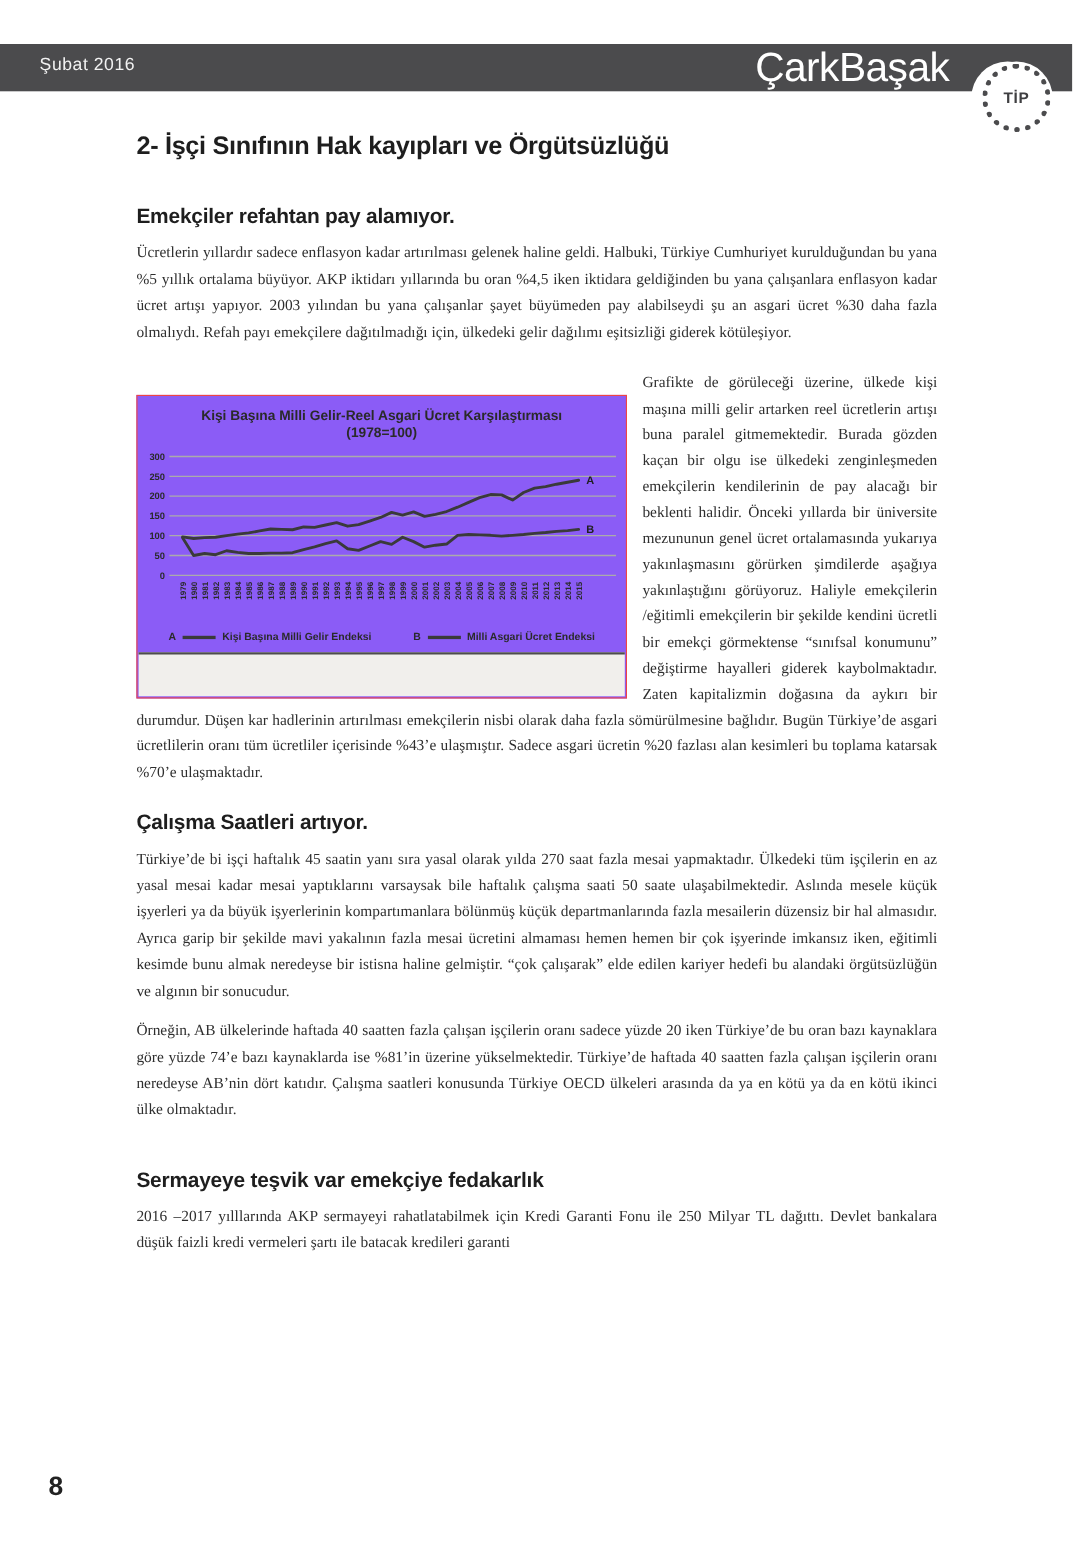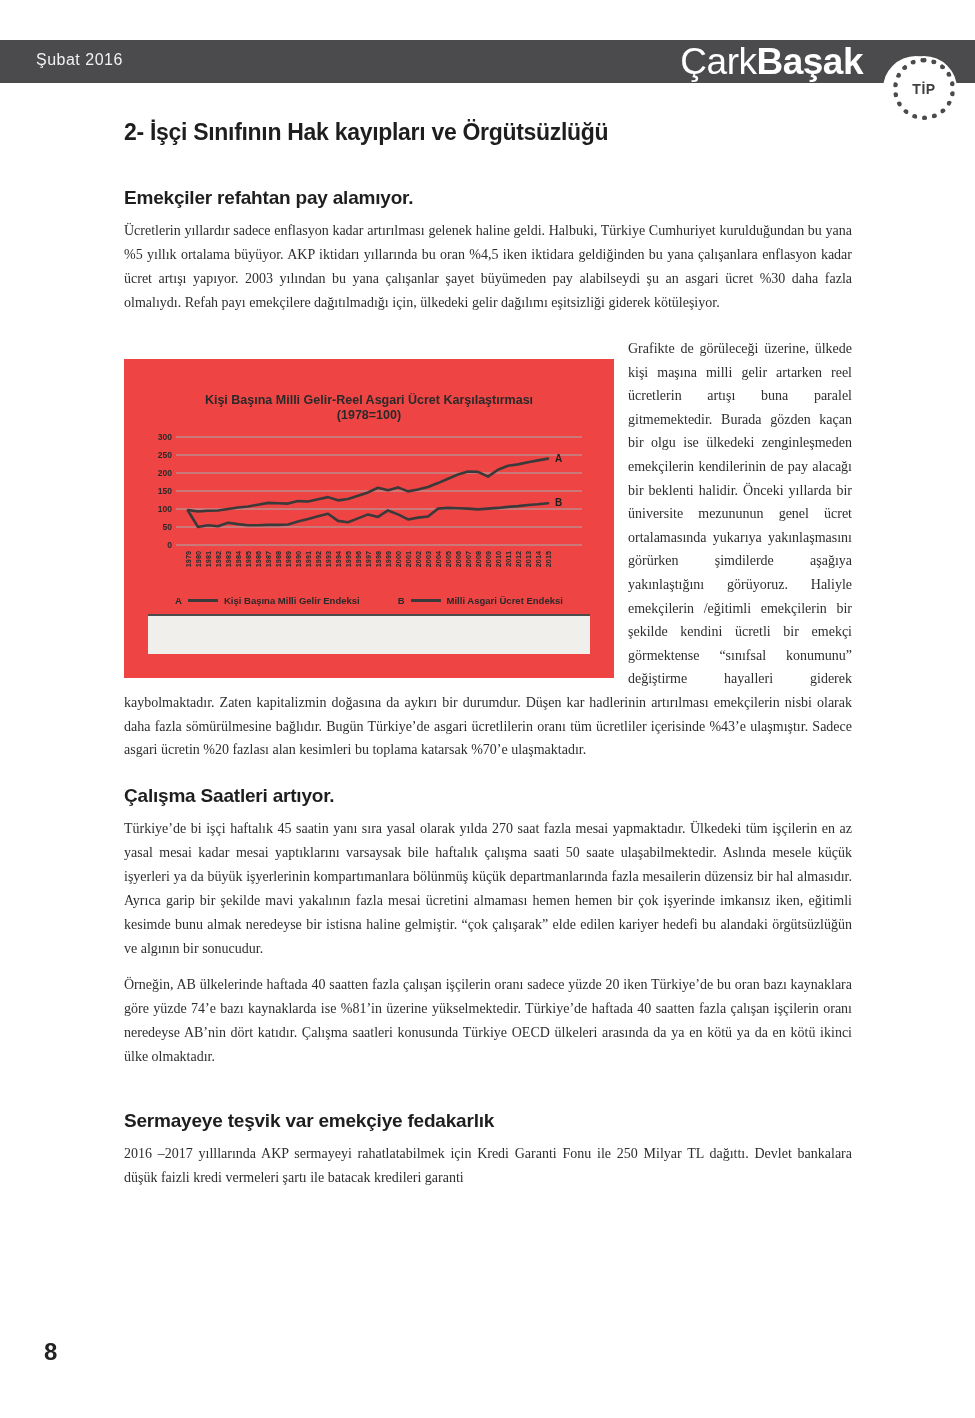--- a/index.html
+++ b/index.html
@@ -7,41 +7,41 @@
         font-family:"Liberation Serif",serif;}
 
   
   .header-bar{position:absolute;top:40px;left:0;width:975px;height:43px;background:#4b4b4d;}
   .issue-date{position:absolute;left:36px;top:11px;color:#f2f2f2;
               font:400 16px "Liberation Sans",sans-serif;letter-spacing:.5px;}
   .masthead{position:absolute;right:112px;top:1px;color:#ffffff;
             font-family:"Liberation Sans",sans-serif;font-size:37px;line-height:41px;
             letter-spacing:-.5px;white-space:nowrap;}
   .masthead .m-bold{font-weight:400;}
-  .masthead .m-light{font-weight:700;}
+  .masthead .m-light{font-weight:400;}
   .emblem{position:absolute;right:18px;top:16px;width:66px;height:66px;border-radius:50%;
           background:#ffffff;box-shadow:-8px 0 0 0 #ffffff;
           display:flex;align-items:center;justify-content:center;}
   .emblem-ring{width:52px;height:52px;border-radius:50%;border:5px dotted #4b4b4d;
                display:flex;align-items:center;justify-content:center;}
   .emblem-core{font:700 14px "Liberation Sans",sans-serif;color:#3f3f41;letter-spacing:.5px;}
 
   
   .article{position:absolute;left:124px;top:118px;width:728px;color:#2e2e2e;}
   h1.article-title{margin:0 0 40px 0;font:700 23px/28px "Liberation Sans",sans-serif;
                    color:#1e1e1e;letter-spacing:-.3px;}
   h2.sub-heading{margin:22px 0 10px 0;font:700 19px/23px "Liberation Sans",sans-serif;
                  color:#1e1e1e;letter-spacing:-.2px;clear:both;}
   p.para{margin:0 0 12px 0;text-align:justify;font-size:14px;line-height:24px;color:#2e2e2e;}
   .wrap-section{overflow:visible;}
   .wrap-section p.para{line-height:23.6px;}
 
   
-  .chart-figure{float:left;margin:2px 14px 6px 0;width:442px;border:8px solid #ef4444;
-                background:#ef4444;padding:16px;}
+  .chart-figure{float:left;margin:2px 14px 6px 0;width:442px;border:1px solid #ef4444;
+                background:#8b5cf6;padding:1px;}
   .chart-title{font:700 12.5px/15px "Liberation Sans",sans-serif;color:#2a2a2a;
                text-align:center;margin-top:10px;}
   .chart-subtitle{font:700 12.5px/15px "Liberation Sans",sans-serif;color:#2a2a2a;
                   text-align:center;margin-bottom:2px;}
   .chart-legend{display:flex;justify-content:center;align-items:center;gap:6px;
                 font:700 9.5px "Liberation Sans",sans-serif;color:#2a2a2a;
                 margin:0 0 8px 0;white-space:nowrap;}
   .legend-swatch{display:inline-block;width:30px;height:3px;background:#3a3a3a;}
   .figure-footer{height:38px;border-top:2px solid #4d4d4d;background:#f1efec;}
 

